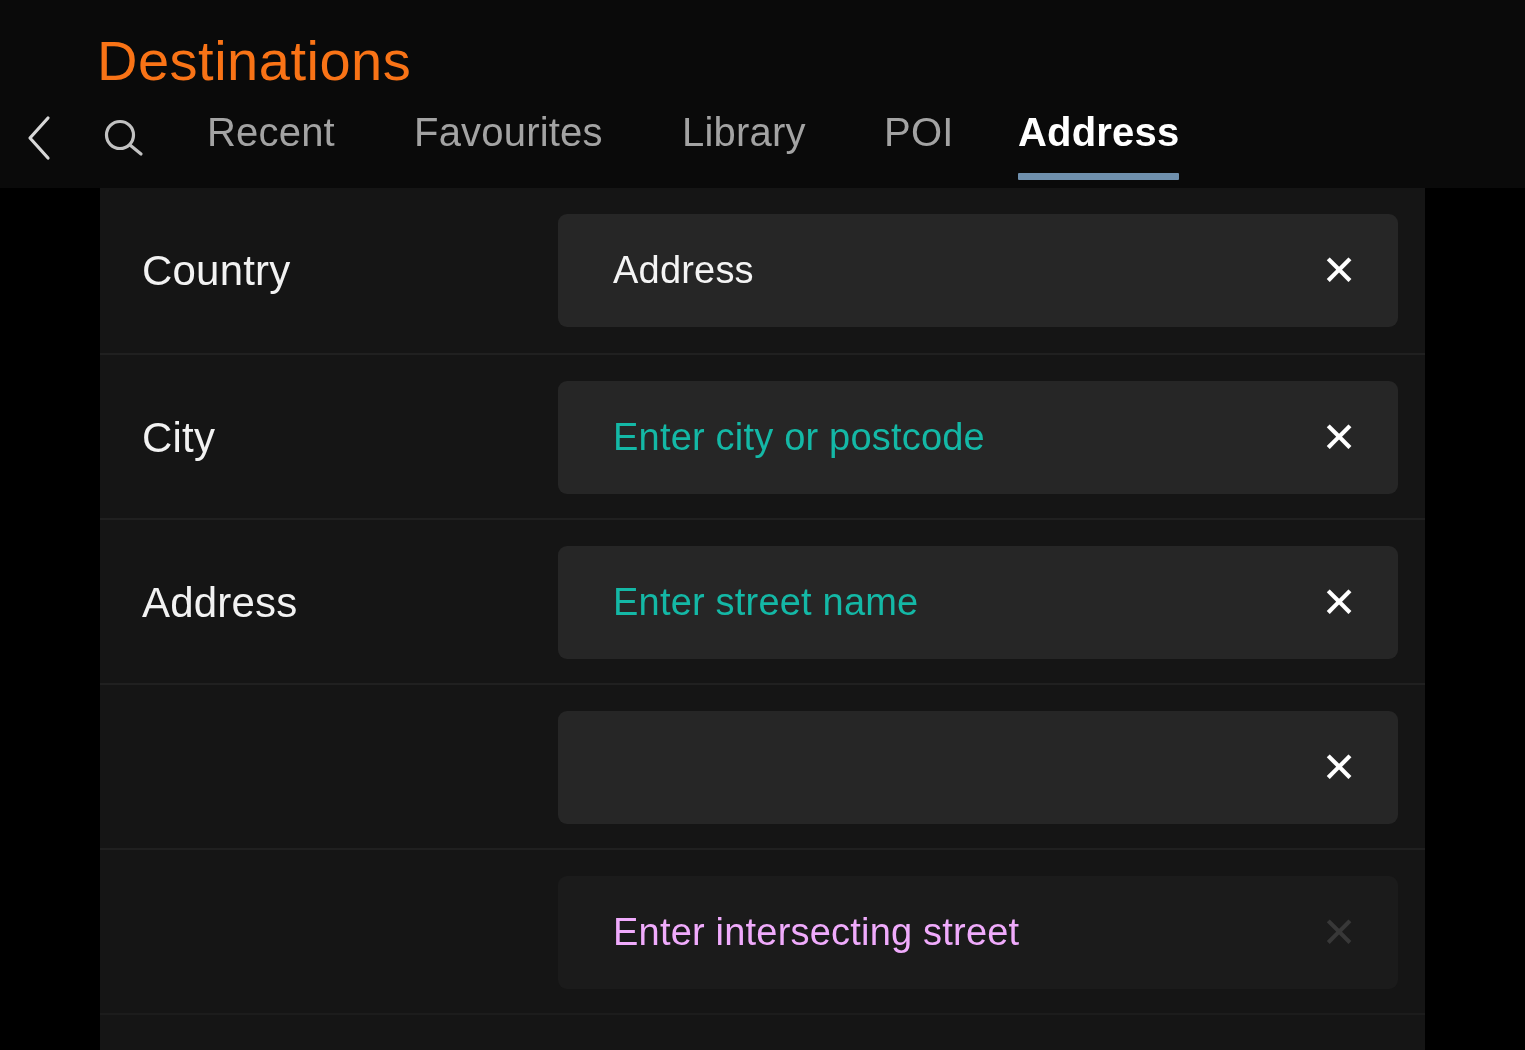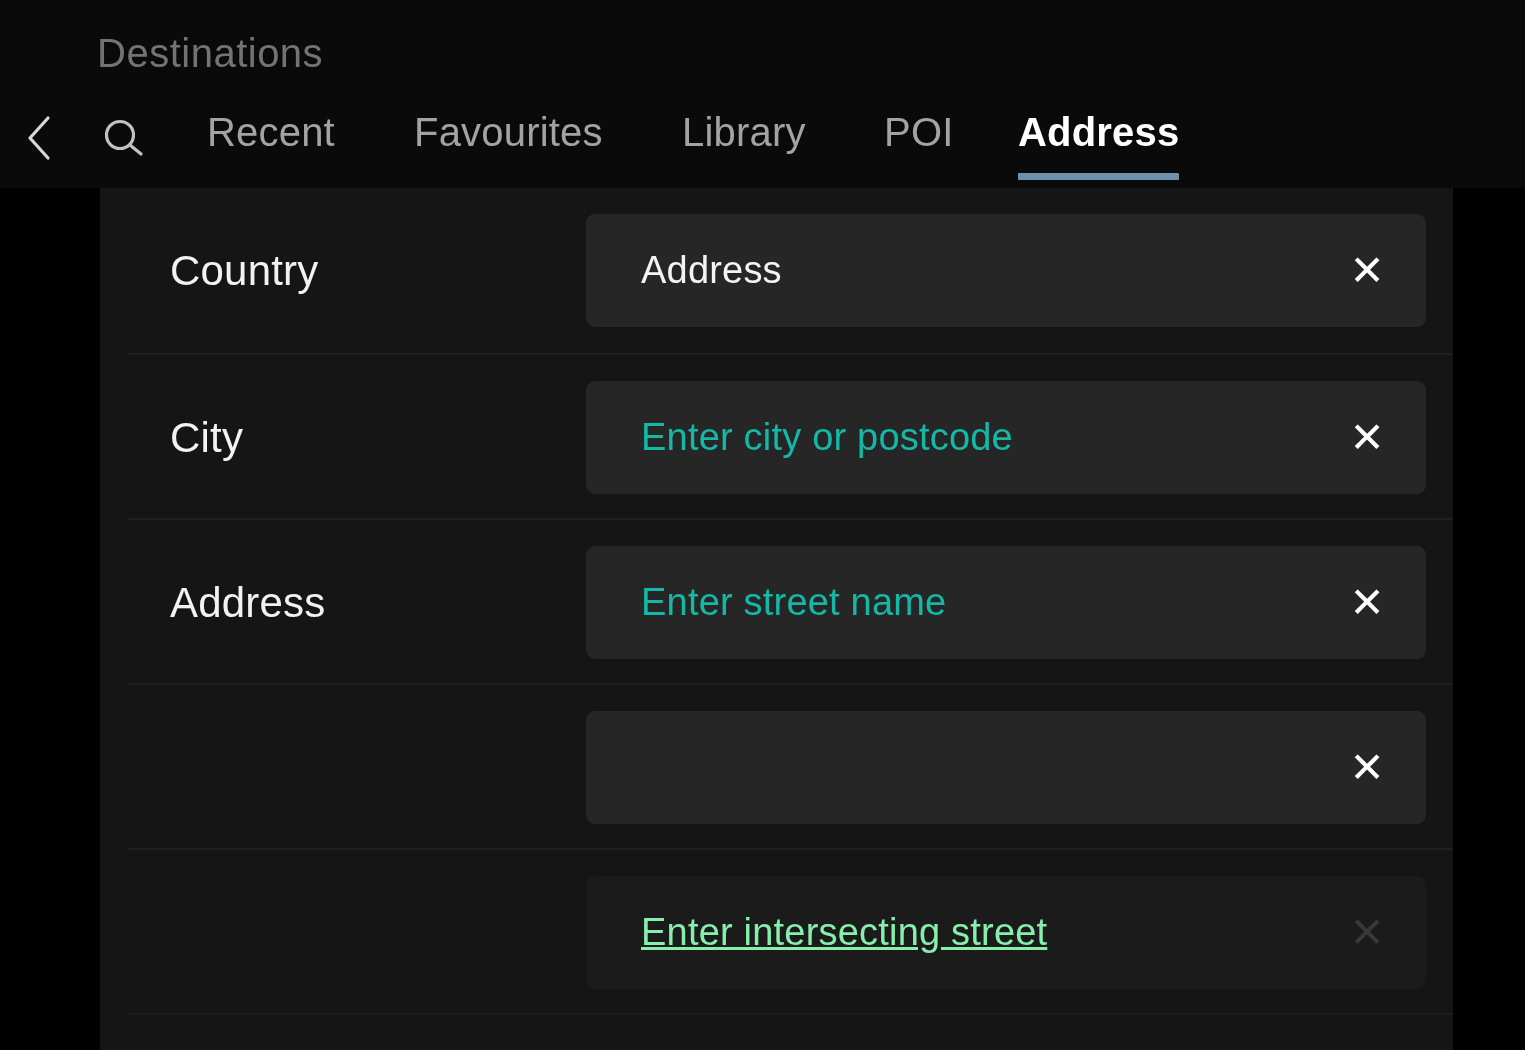--- a/index.html
+++ b/index.html
@@ -28,24 +28,24 @@
     left: 0; top: 0;
     width: 1525px;
     height: 188px;
     background: #0a0a0a;
   }
 
   #page-title {
     position: absolute;
     left: 97px;
     top: 33px;
-    font-size: 40px;
+    font-size: 56px;
     font-weight: 400;
     letter-spacing: 0.5px;
-    color: #737373;
+    color: #f97316;
     line-height: 1;
     white-space: nowrap;
   }
 
   #navbar {
     position: absolute;
     left: 0;
     top: 108px;
     height: 72px;
     width: 1525px;
@@ -110,21 +110,20 @@
 
   
   #content {
     position: absolute;
     left: 100px;
     top: 188px;
     width: 1325px;
     height: 862px;
     background: #151515;
     overflow: hidden;
-    padding-left: 28px;
   }
 
   .form-row {
     position: relative;
     height: 165px;
     width: 1325px;
     box-sizing: border-box;
   }
   .form-row::after {
     content: "";
@@ -192,21 +191,21 @@
     font-size: 42px;
     font-weight: 700;
     color: #ffffff;
     line-height: 1;
     font-family: "DejaVu Sans", sans-serif;
   }
 
   
   .form-row.disabled .row-label { color: #3b3b3b; }
   .form-row.disabled .field { background: #1b1b1b; }
-  .form-row.disabled .field-text { color: #86efac; text-decoration: underline; }
+  .form-row.disabled .field-text { color: #f0abfc; }
   .form-row.disabled .clear-glyph { color: #383838; font-weight: 400; }
   .form-row.disabled::after { background: #262626; opacity: 0.45; }
 </style>
 </head>
 <body>
 
 <div id="screen">
 
   <div id="header">
 

